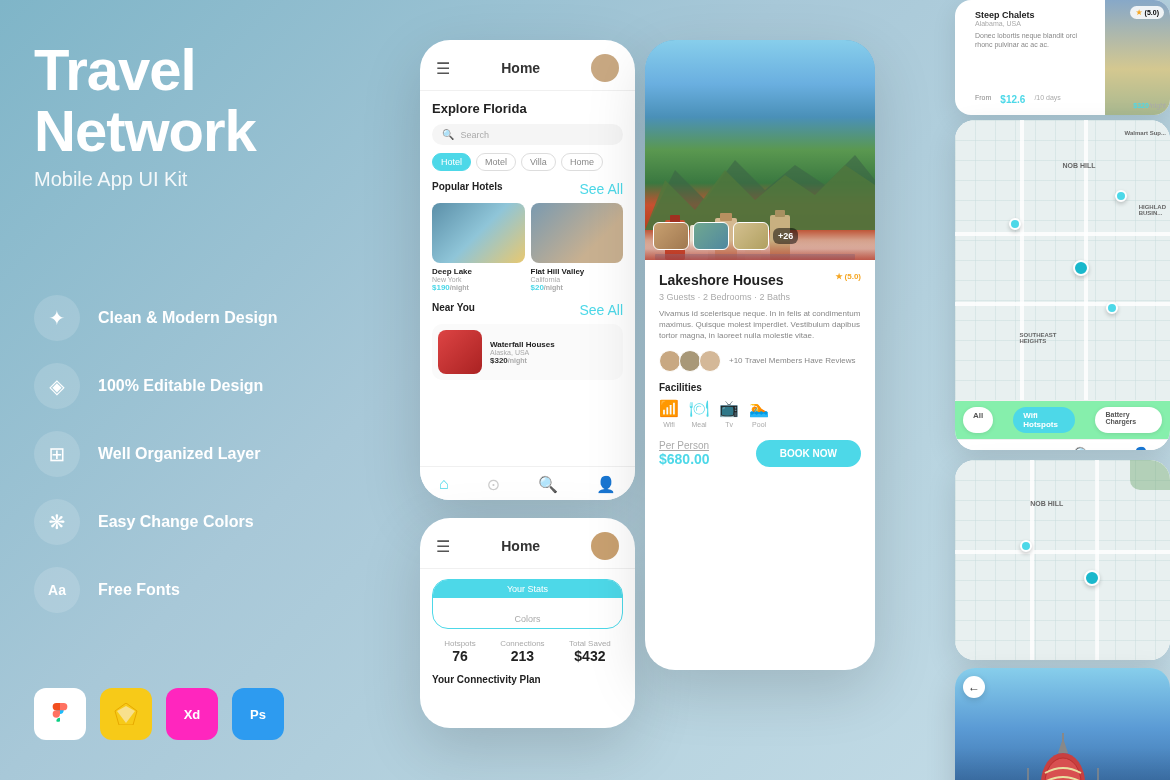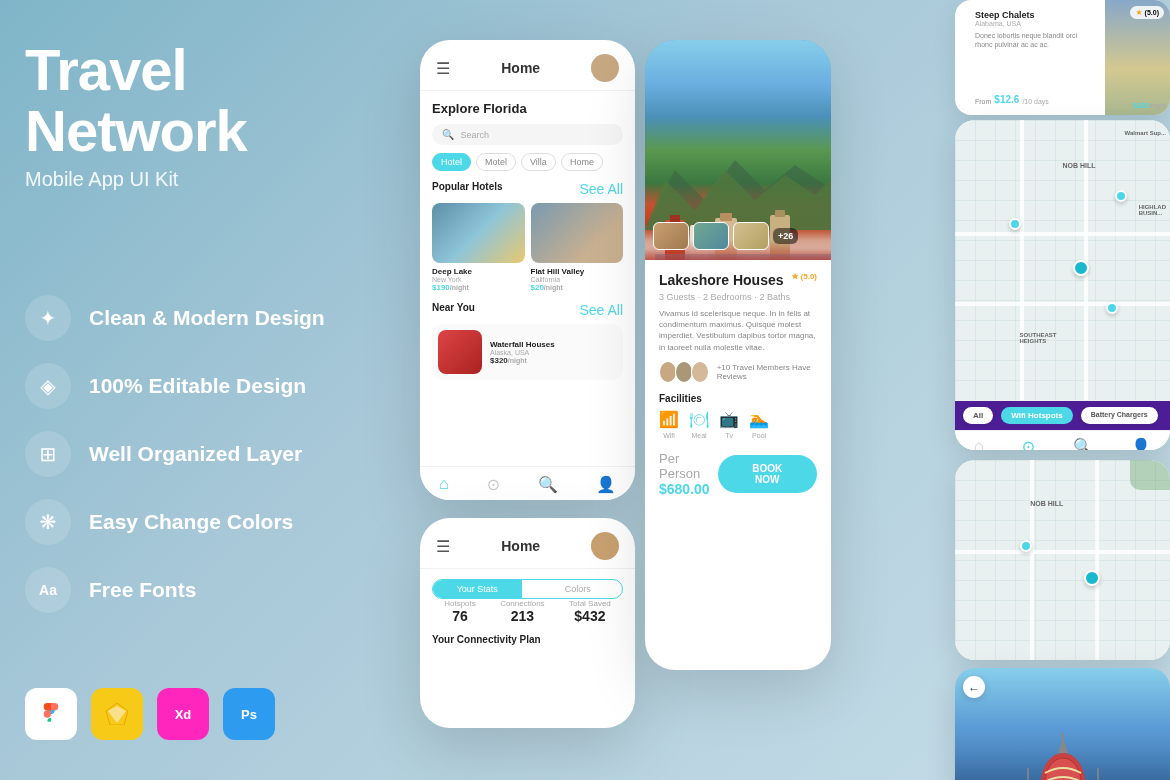--- a/index.html
+++ b/index.html
@@ -11,21 +11,21 @@
       background: linear-gradient(135deg, #7fb5c8 0%, #a8c8d8 40%, #b8d4e0 70%, #c5dde8 100%);
       position: relative;
     }
 
     
     .left-panel {
       position: absolute;
       left: 0; top: 0;
       width: 390px;
       height: 780px;
-      padding: 40px 25px;
+      padding: 40px 34px;
       display: flex;
       flex-direction: column;
       justify-content: space-between;
     }
 
     .title-block { margin-bottom: 20px; }
     .title-main {
       font-size: 58px;
       font-weight: 800;
       color: white;
@@ -50,21 +50,21 @@
     .feature-icon {
       width: 46px; height: 46px;
       border-radius: 50%;
       background: rgba(255,255,255,0.15);
       display: flex; align-items: center; justify-content: center;
       font-size: 20px;
       color: white;
       flex-shrink: 0;
     }
     .feature-label {
-      font-size: 21px;
+      font-size: 16px;
       font-weight: 600;
       color: white;
     }
 
     .tools-row {
       display: flex;
       gap: 14px;
       margin-top: 20px;
     }
     .tool-badge {
@@ -179,21 +179,21 @@
     .phone-2 {
       width: 215px;
       height: 210px;
       left: 30px;
       top: 518px;
     }
 
     
     .detail-card {
       position: absolute;
-      width: 186px;
+      width: 230px;
       height: 630px;
       left: 255px;
       top: 40px;
       background: white;
       border-radius: 30px;
       overflow: hidden;
       box-shadow: 0 20px 60px rgba(0,0,0,0.15);
     }
 
     .detail-hero {
@@ -240,21 +240,21 @@
 
     .facilities-title { font-size: 10px; font-weight: 700; color: #222; margin-bottom: 6px; }
     .facilities-row { display: flex; gap: 10px; margin-bottom: 12px; }
     .facility {
       display: flex; flex-direction: column; align-items: center; gap: 3px;
     }
     .facility-icon { font-size: 16px; color: #4dd8e8; }
     .facility-label { font-size: 7px; color: #aaa; }
 
     .book-row { display: flex; align-items: center; justify-content: space-between; }
-    .price-block .per { font-size: 13px; color: #aaa; }
+    .price-block .per { font-size: 10px; color: #aaa; text-decoration: underline; }
     .price-block .amount { font-size: 14px; font-weight: 800; color: #4dd8e8; }
     .book-btn {
       background: #4dd8e8; color: white;
       border-radius: 20px; padding: 8px 24px;
       font-size: 10px; font-weight: 700;
       border: none; cursor: pointer;
     }
 
     .map-bg {
       width: 100%; flex: 1;
@@ -340,21 +340,21 @@
       cursor: pointer;
     }
 
     .rating-badge {
       display: flex; align-items: center; gap: 2px;
       font-size: 8px; font-weight: 600; color: #f5a623;
     }
 
     
     .connectivity-content { padding: 10px 12px; }
-    .conn-tabs { display: flex; gap: 12px; border: 1px solid #4dd8e8; border-radius: 16px; overflow: hidden; }
+    .conn-tabs { display: flex; gap: 12px; margin-bottom: 10px; border: 1px solid #4dd8e8; border-radius: 16px; overflow: hidden; flex-direction: column; }
     .conn-tab { flex: 1; padding: 4px; font-size: 9px; text-align: center; cursor: pointer; color: #aaa; }
     .conn-tab.active { background: #4dd8e8; color: white; }
 
     .conn-stats { display: flex; justify-content: space-around; margin-bottom: 10px; }
     .conn-stat { text-align: center; }
     .conn-stat-label { font-size: 8px; color: #aaa; }
     .conn-stat-value { font-size: 14px; font-weight: 800; color: #222; }
 
     .conn-plan-title { font-size: 10px; font-weight: 700; color: #222; margin-bottom: 8px; }
   </style>
@@ -587,21 +587,21 @@
 
   <div style="position:absolute;right:0;top:0;width:215px;height:115px;background:white;border-radius:16px;overflow:hidden;box-shadow:0 8px 24px rgba(0,0,0,0.1);">
 
     <div style="display:flex;height:100%;gap:0;">
       <div style="flex:1;padding:10px 20px;display:flex;flex-direction:column;justify-content:space-between;">
         <div>
           <div style="font-size:9px;font-weight:700;color:#222;">Steep Chalets</div>
           <div style="font-size:7px;color:#aaa;">Alabama, USA</div>
           <div style="font-size:7px;color:#888;margin-top:4px;line-height:1.3;">Donec lobortis neque blandit orci rhonc pulvinar ac ac ac.</div>
         </div>
-        <div style="display:flex;align-items:flex-end;gap:3px;">
+        <div style="display:flex;align-items:flex-start;gap:9px;">
           <span style="font-size:7px;color:#888;">From</span>
           <span style="font-size:10px;font-weight:800;color:#4dd8e8;">$12.6</span>
           <span style="font-size:7px;color:#aaa;">/10 days</span>
         </div>
       </div>
       <div style="width:65px;height:100%;position:relative;">
         <div style="width:100%;height:100%;background:linear-gradient(180deg,#87a8c8 0%,#d4c890 60%,#a8b890 100%);"></div>
         <div style="position:absolute;top:6px;right:6px;display:flex;align-items:center;gap:2px;background:rgba(255,255,255,0.85);border-radius:8px;padding:2px 5px;">
           <span style="color:#f5a623;font-size:8px;">★</span>
           <span style="font-size:7px;font-weight:700;">(5.0)</span>
@@ -625,21 +625,21 @@
       <div class="map-label" style="top:30%;right:4px;font-size:6px;">HIGHLAD<br>BUSIN...</div>
       <div class="map-label" style="top:10px;right:4px;font-size:6px;">Walmart Sup...</div>
       <div class="map-label" style="bottom:20%;left:30%;font-size:6px;">SOUTHEAST<br>HEIGHTS</div>
 
       <div class="map-pin" style="top:35%;left:25%;"></div>
       <div class="map-pin map-pin-selected" style="top:50%;left:55%;"></div>
       <div class="map-pin" style="top:65%;left:70%;"></div>
       <div class="map-pin" style="top:25%;right:20%;"></div>
     </div>
 
-    <div style="display:flex;gap:8px;padding:6px 8px;background:#4c1d95;border-top:1px solid #f0f0f0;">
+    <div style="display:flex;gap:20px;padding:6px 8px;background:#86efac;border-top:1px solid #f0f0f0;">
       <div class="map-filter-chip inactive">All</div>
       <div class="map-filter-chip active">Wifi Hotspots</div>
       <div class="map-filter-chip inactive" style="font-size:7px;">Battery Chargers</div>
     </div>
     <div class="map-nav">
       <span class="nav-icon">⌂</span>
       <span class="nav-icon active">⊙</span>
       <span class="nav-icon">🔍</span>
       <span class="nav-icon">👤</span>
     </div>

